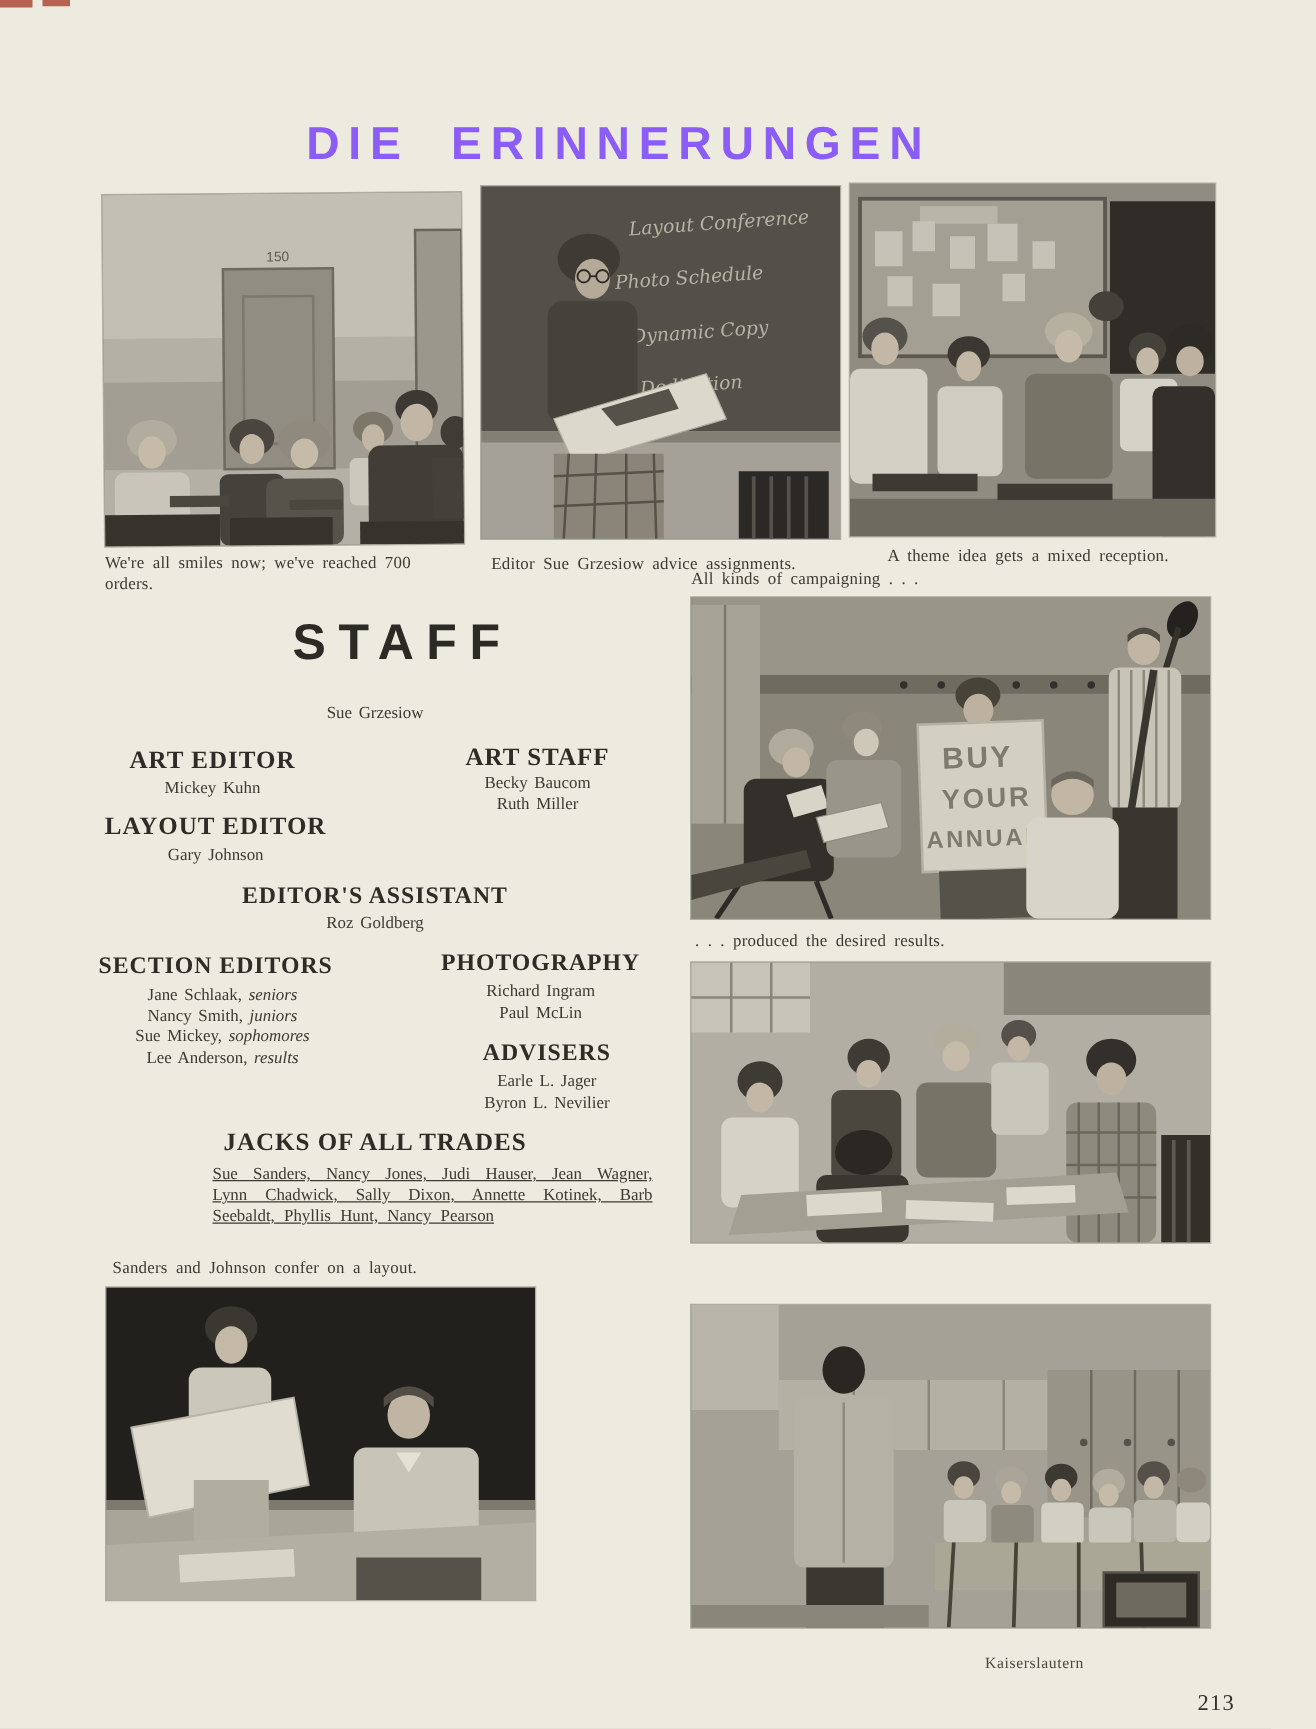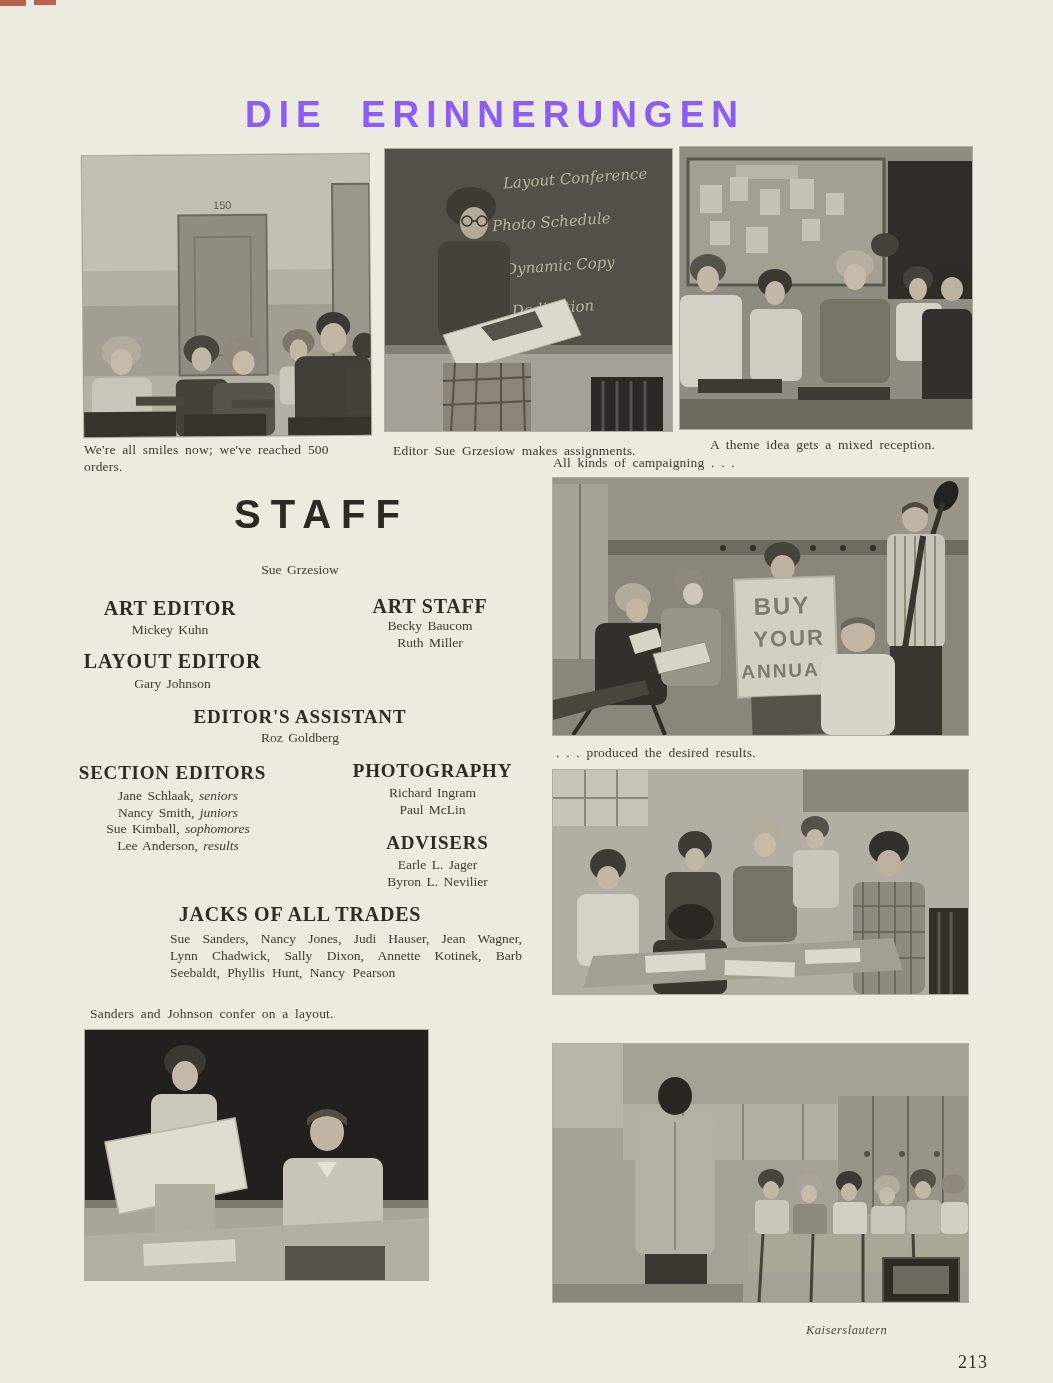--- a/index.html
+++ b/index.html
@@ -26,23 +26,23 @@
   .sec-title{
     font-family:"Liberation Serif", serif;font-weight:bold;
     font-size:19px;letter-spacing:.8px;color:#2e2c26;text-align:center;
   }
   .sec-title.big{font-size:20px;}
   .names{
     font-size:13.5px;line-height:16.5px;color:#3c3a32;text-align:center;word-spacing:2px;
   }
   .names .cls{font-style:italic;}
   .jacks-body{
-    font-size:13.5px;line-height:17px;color:#3c3a32;text-align:justify;word-spacing:4px;
-  }
-  .footer-loc{font-style:italic;font-size:12.5px;color:#4a4840;letter-spacing:.5px;margin-left:18px;}
+    font-size:13.5px;line-height:17px;color:#3c3a32;text-align:justify;word-spacing:4px;text-decoration:underline;
+  }
+  .footer-loc{font-size:12.5px;color:#4a4840;letter-spacing:.5px;}
   .footer-page{font-size:18px;color:#33312c;letter-spacing:1px;}
   .redmark{position:absolute;background:#a8402d;opacity:.8;}
 </style>
 </head>
 <body>
 
 <div class="page">
 
   <div class="redmark" style="left:0;top:0;width:26px;height:6px;"></div>
   <div class="redmark" style="left:34px;top:0;width:22px;height:5px;"></div>
@@ -168,22 +168,22 @@
         <rect x="242" y="162" width="50" height="120" rx="8" fill="#33302b"></rect>
       </g>
       <g>
         <rect x="0" y="252" width="292" height="30" fill="#6e6a60"></rect>
         <rect x="18" y="232" width="84" height="14" fill="#3d3a34"></rect>
         <rect x="118" y="240" width="92" height="13" fill="#3d3a34"></rect>
       </g>
     </svg>
   </div>
 
-  <div class="abs caption" style="left:84px;top:441px;width:262px;">We're all smiles now; we've reached 500 orders.</div>
-  <div class="abs caption" style="left:393px;top:442px;width:300px;">Editor Sue Grzesiow makes assignments.</div>
+  <div class="abs caption" style="left:84px;top:441px;width:262px;">We're all smiles now; we've reached 700 orders.</div>
+  <div class="abs caption" style="left:393px;top:442px;width:300px;">Editor Sue Grzesiow advice assignments.</div>
   <div class="abs caption" style="left:710px;top:436px;width:280px;">A theme idea gets a mixed reception.</div>
   <div class="abs caption" style="left:553px;top:454px;width:300px;">All kinds of campaigning . . .</div>
 
   <div class="abs staff-head" style="left:2px;top:492px;width:600px;padding-left:20px;">STAFF</div>
   <div class="abs names" style="left:0;top:562px;width:600px;">Sue Grzesiow</div>
 
   <div class="abs sec-title big" style="left:0;top:597px;width:340px;">ART EDITOR</div>
   <div class="abs names" style="left:0;top:622px;width:340px;">Mickey Kuhn</div>
 
   <div class="abs sec-title big" style="left:0;top:650px;width:345px;">LAYOUT EDITOR</div>
@@ -195,21 +195,21 @@
     <div>Ruth Miller</div>
   </div>
 
   <div class="abs names" style="left:0;top:730px;width:600px;">Roz Goldberg</div>
   <div class="abs sec-title" style="left:0;top:706px;width:600px;">EDITOR'S ASSISTANT</div>
 
   <div class="abs sec-title" style="left:0;top:762px;width:345px;">SECTION EDITORS</div>
   <div class="abs names" style="left:0;top:788px;width:356px;">
     <div><span>Jane Schlaak,</span> <span class="cls">seniors</span></div>
     <div><span>Nancy Smith,</span> <span class="cls">juniors</span></div>
-    <div><span>Sue Kimball,</span> <span class="cls">sophomores</span></div>
+    <div><span>Sue Mickey,</span> <span class="cls">sophomores</span></div>
     <div><span>Lee Anderson,</span> <span class="cls">results</span></div>
   </div>
 
   <div class="abs sec-title" style="left:330px;top:760px;width:205px;">PHOTOGRAPHY</div>
   <div class="abs names" style="left:330px;top:785px;width:205px;">
     <div>Richard Ingram</div>
     <div>Paul McLin</div>
   </div>
 
   <div class="abs sec-title" style="left:330px;top:832px;width:215px;">ADVISERS</div>

